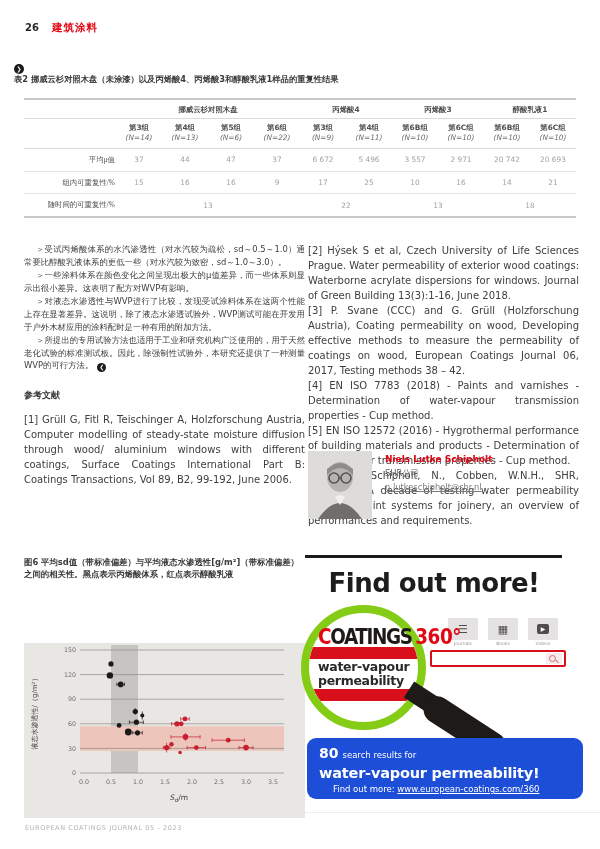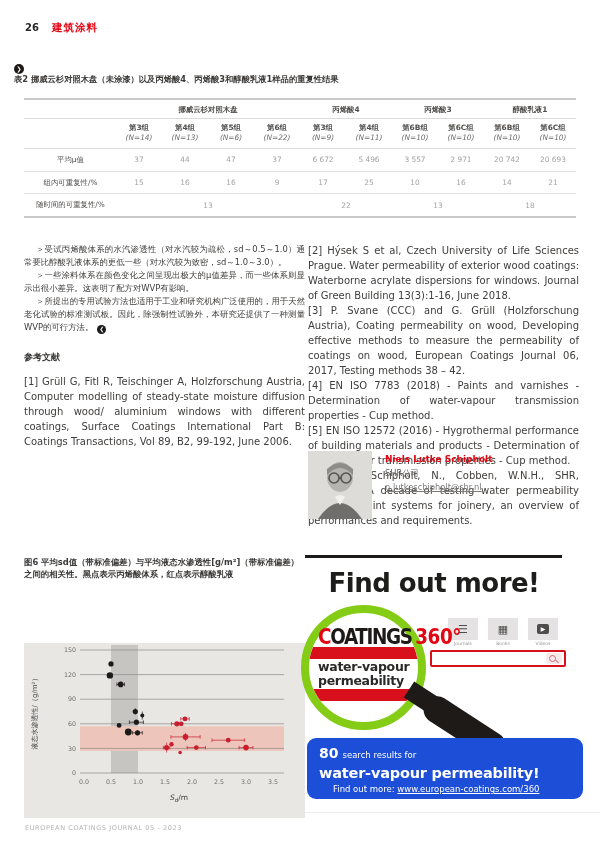--- a/index.html
+++ b/index.html
@@ -15,21 +15,21 @@
   .marker-circle{flex:0 0 auto;width:10px;height:10px;border-radius:50%;background:#1d1b19;color:#fff;font-size:6px;line-height:10px;text-align:center;margin-right:5px;margin-top:0px;}
 
   
   .tbl-wrap{position:absolute;left:24px;top:98px;width:552px;border-top:2.5px solid #cbc9c7;border-bottom:2.5px solid #cbc9c7;}
   table.data{border-collapse:collapse;table-layout:fixed;width:552px;font-size:7.4px;}
   table.data th,table.data td{font-weight:normal;padding:0;}
   tr.grp th{padding:5px 1px 3px;font-weight:bold;color:#504e4c;border-bottom:1px solid #dddbd9;text-align:center;}
   tr.cols th{padding:4px 1px 5px;font-weight:bold;color:#504e4c;border-bottom:1px solid #dddbd9;text-align:center;line-height:1.35;}
   tr.cols .nn{font-weight:normal;color:#6e6c6a;font-style:italic;}
   tr.vals td{padding:6px 1px;color:#a5a3a0;text-align:center;border-bottom:1px solid #e4e2e0;}
-  tr.vals td.lbl{color:#504e4c;text-align:center;padding-left:2px;line-height:1.3;}
+  tr.vals td.lbl{color:#504e4c;text-align:right;padding-left:2px;line-height:1.3;font-family:Liberation Serif, serif;}
   tr.vals:last-child td{border-bottom:none;}
 
   
   .col-left{position:absolute;left:24px;top:243px;width:281px;}
   .col-right{position:absolute;left:308px;top:243px;width:271px;}
   .body-p{font-size:8.4px;line-height:1.5;text-align:justify;margin:0 0 1px 0;color:#3f3d3b;text-indent:12px;}
   .end-marker{display:inline-block;width:9px;height:9px;border-radius:50%;background:#1d1b19;color:#fff;font-size:5.5px;line-height:9px;text-align:center;vertical-align:-1px;margin-left:4px;text-indent:0;}
   .refs-heading{font-size:9px;font-weight:bold;color:#3a3836;margin:17px 0 10px;}
   .ref-item{font-size:10px;line-height:1.5;text-align:justify;margin:0;color:#3f3d3b;}
 
@@ -163,20 +163,21 @@
             <td colspan="2">13</td>
             <td colspan="2">18</td>
           </tr>
         </tbody>
       </table>
   </div>
 
   <div class="col-left">
     <p class="body-p">＞受试丙烯酸体系的水汽渗透性（对水汽较为疏松，sd～0.5～1.0）通常要比醇酸乳液体系的更低一些（对水汽较为致密，sd～1.0～3.0）。</p>
     <p class="body-p">＞一些涂料体系在颜色变化之间呈现出极大的μ值差异，而一些体系则显示出很小差异。这表明了配方对WVP有影响。</p>
+    <p class="body-p">＞对液态水渗透性与WVP进行了比较，发现受试涂料体系在这两个性能上存在显著差异。这说明，除了液态水渗透试验外，WVP测试可能在开发用于户外木材应用的涂料配时是一种有用的附加方法。</p>
     <p class="body-p"><span>＞所提出的专用试验方法也适用于工业和研究机构广泛使用的，用于天然老化试验的标准测试板。因此，除强制性试验外，本研究还提供了一种测量WVP的可行方法。</span><span class="end-marker">❮</span></p>
     <div class="refs-heading">参考文献</div>
     <p class="ref-item">[1] Grüll G, Fitl R,  Teischinger A, Holzforschung Austria, Computer modelling of steady-state moisture diffusion through wood/ aluminium windows with different coatings, Surface Coatings International Part B: Coatings Transactions, Vol 89, B2, 99-192, June 2006.</p>
   </div>
 
   <div class="col-right" id="refs-right">
       <p class="ref-item">[2] Hýsek S et al, Czech University of Life Sciences Prague. Water permeability of exterior wood coatings: Waterborne acrylate dispersions for windows. Journal of Green Building 13(3):1-16, June 2018.</p>
       <p class="ref-item">[3] P. Svane (CCC) and G. Grüll (Holzforschung Austria), Coating permeability on wood, Developing effective methods to measure the permeability of coatings on wood, European Coatings Journal 06, 2017, Testing methods 38 – 42.</p>
       <p class="ref-item">[4] EN ISO 7783 (2018) - Paints and varnishes - Determination of water-vapour transmission properties - Cup method.</p>
       <p class="ref-item">[5] EN ISO 12572 (2016) - Hygrothermal performance of building materials and products - Determination of water vapour transmission properties - Cup method.</p>

